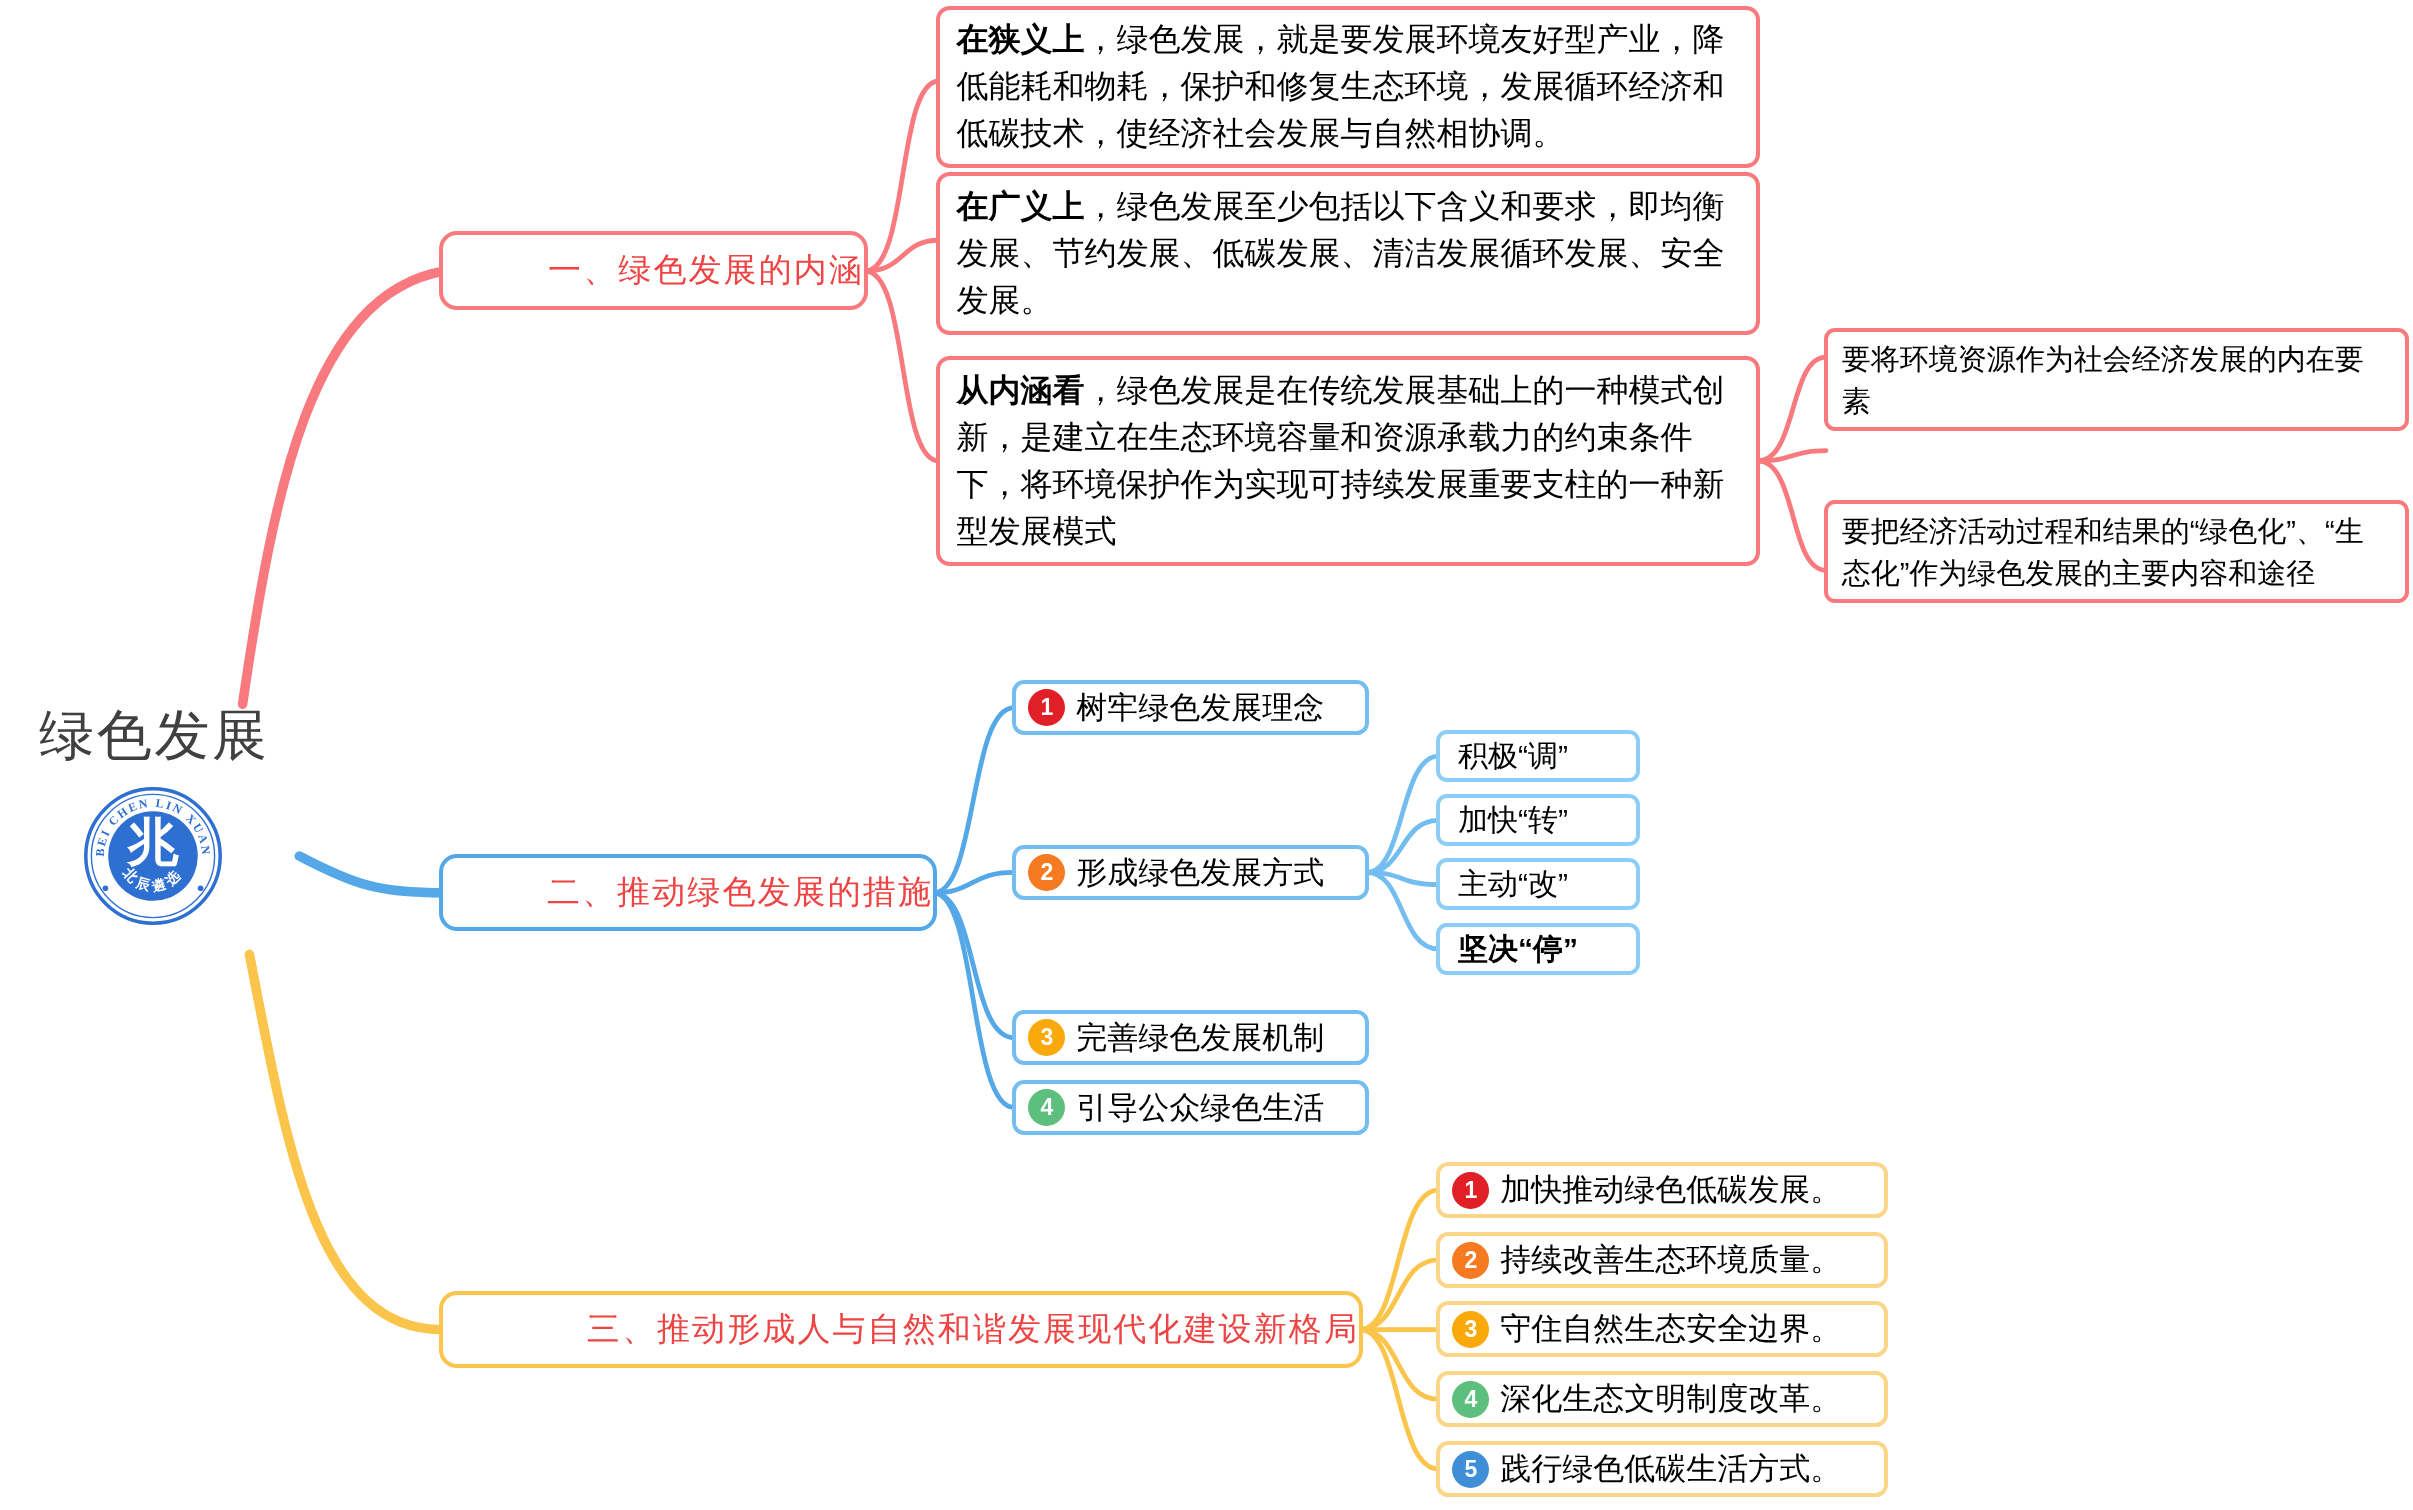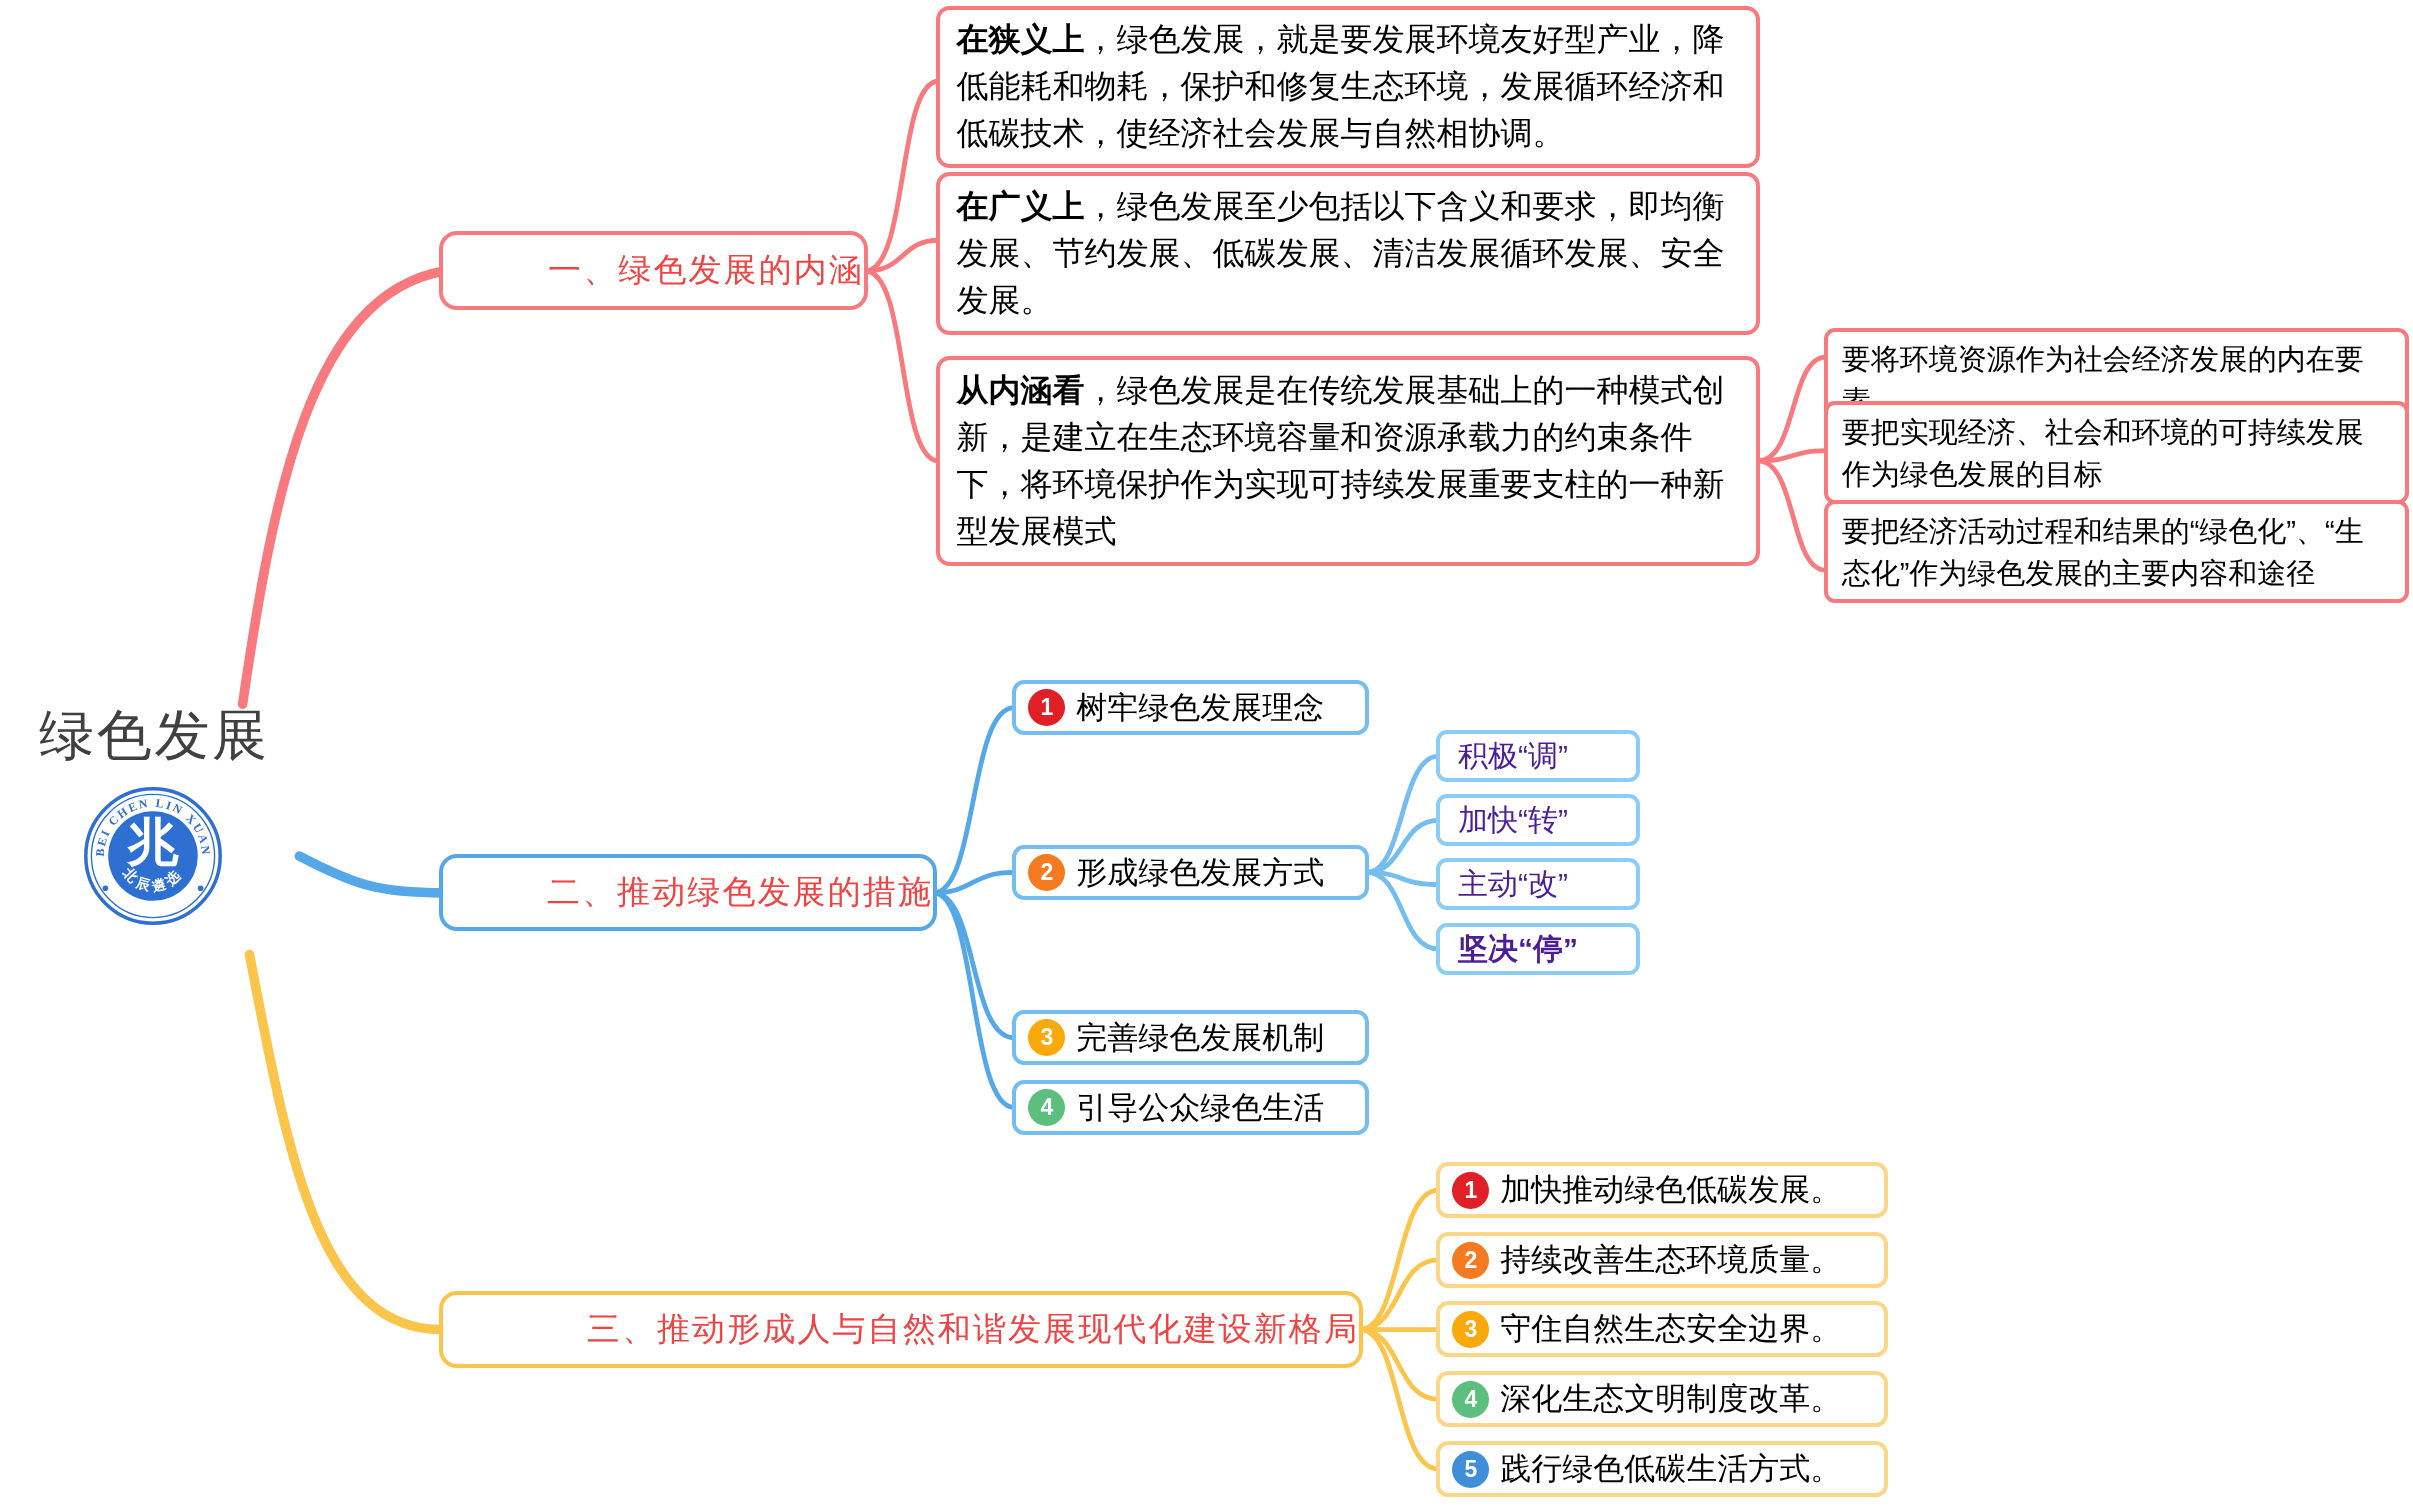--- a/index.html
+++ b/index.html
@@ -58,21 +58,21 @@
   .b3item{left:1436px;width:452px;height:56px;border:4.1px solid #fbd588;}
   .b3i1{top:1162px;} .b3i2{top:1232px;} .b3i3{top:1301px;} .b3i4{top:1371px;} .b3i5{top:1441px;}
 
   .b-red{background:#e01f26;} .b-orange{background:#f57a21;} .b-amber{background:#f9a90a;}
   .b-green{background:#5dbf7d;} .b-blue{background:#3e8ed8;}
 
   
   .method{
     left:1436px;width:204px;height:52px;border:4.1px solid #8bcdf6;border-radius:11px;
     display:flex;align-items:center;justify-content:flex-start;padding:0 18px;
-    font-size:30px;color:#4c1d95;background:#fff;white-space:nowrap;
+    font-size:30px;color:#000000;background:#fff;white-space:nowrap;
   }
   .m1{top:730px;} .m2{top:794px;} .m3{top:858px;} .m4{top:923px;font-weight:bold;}
 
   path.wire{fill:none;stroke-linecap:round;}
   .w-pink{stroke:#f8797e;} .w-blue{stroke:#54a8e8;} .w-lblue{stroke:#74bdf0;} .w-yellow{stroke:#fbc44a;}
   .w-main{stroke-width:14px;} .w-sub{stroke-width:7px;}
 </style>
 </head>
 <body>
 
@@ -140,21 +140,20 @@
     <b>在狭义上</b><span>，绿色发展，就是要发展环境友好型产业，降低能耗和物耗，保护和修复生态环境，发展循环经济和低碳技术，使经济社会发展与自然相协调。</span>
   </div>
   <div class="abs note note2">
     <b>在广义上</b><span>，绿色发展至少包括以下含义和要求，即均衡发展、节约发展、低碳发展、清洁发展循环发展、安全发展。</span>
   </div>
   <div class="abs note note3">
     <b>从内涵看</b><span>，绿色发展是在传统发展基础上的一种模式创新，是建立在生态环境容量和资源承载力的约束条件下，将环境保护作为实现可持续发展重要支柱的一种新型发展模式</span>
   </div>
 
   <div class="abs subnote subnote1"><span>要将环境资源作为社会经济发展的内在要素</span></div>
-  <div class="abs subnote subnote2"><span>要把实现经济、社会和环境的可持续发展作为绿色发展的目标</span></div>
   <div class="abs topic topic2">
     <span>二、推动绿色发展的措施</span>
   </div>
 
   <div class="abs subnote subnote3"><span>要把经济活动过程和结果的“绿色化”、“生态化”作为绿色发展的主要内容和途径</span></div>
 
   <div class="abs item b2item b2i1">
     <span class="badge b-red">1</span>
     <span>树牢绿色发展理念</span>
   </div>

